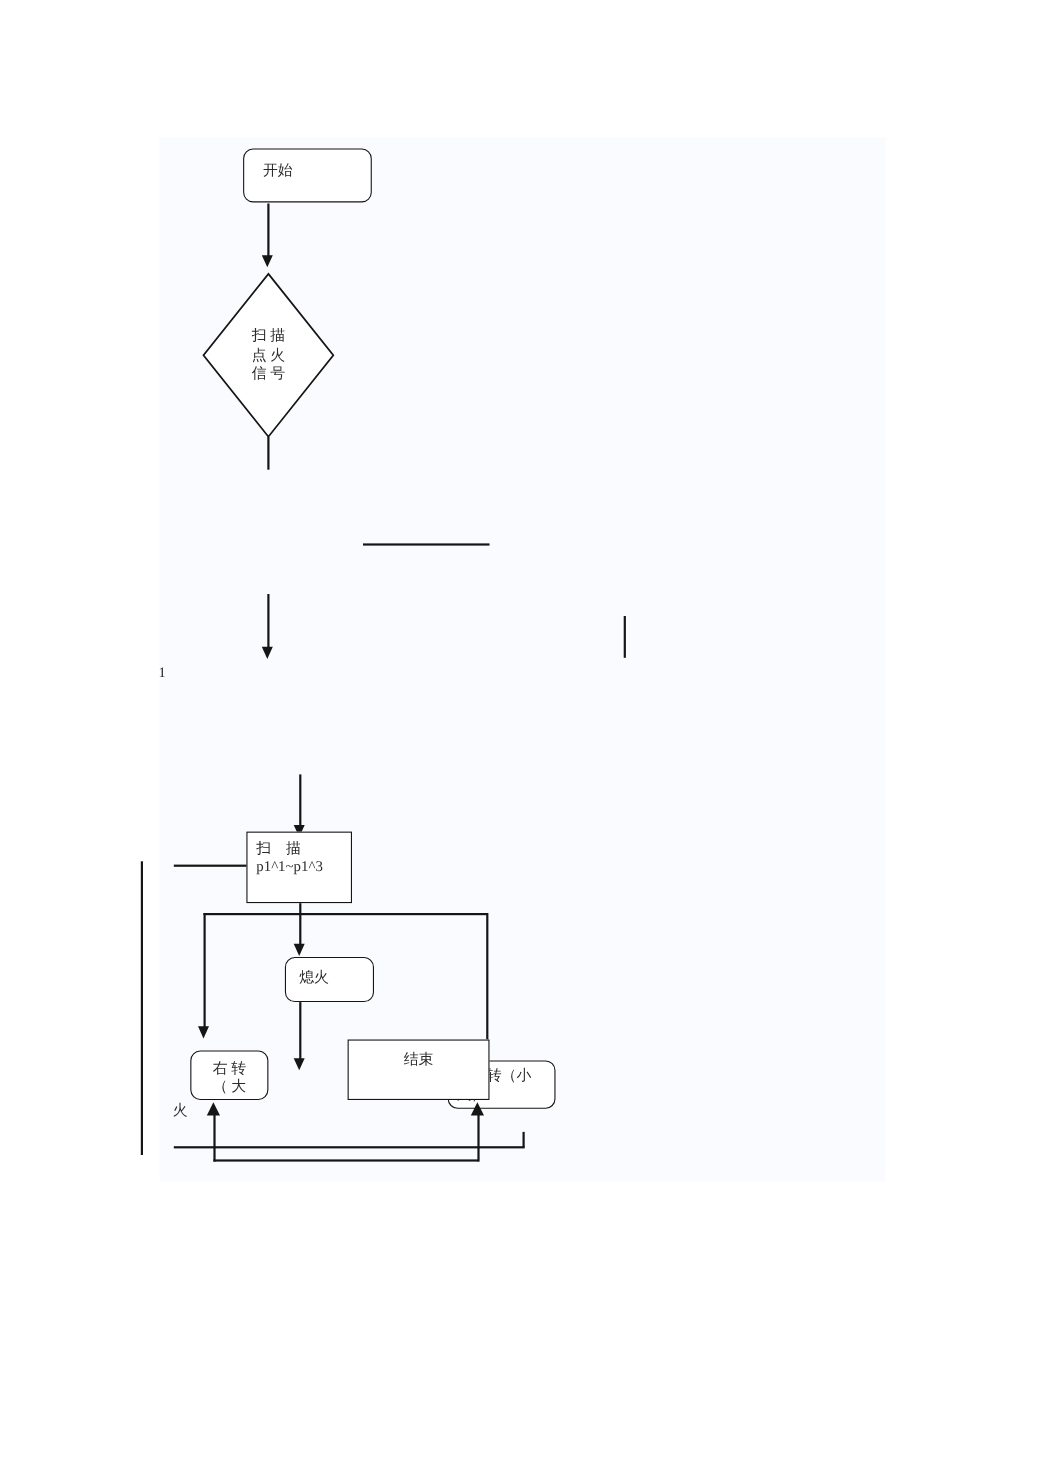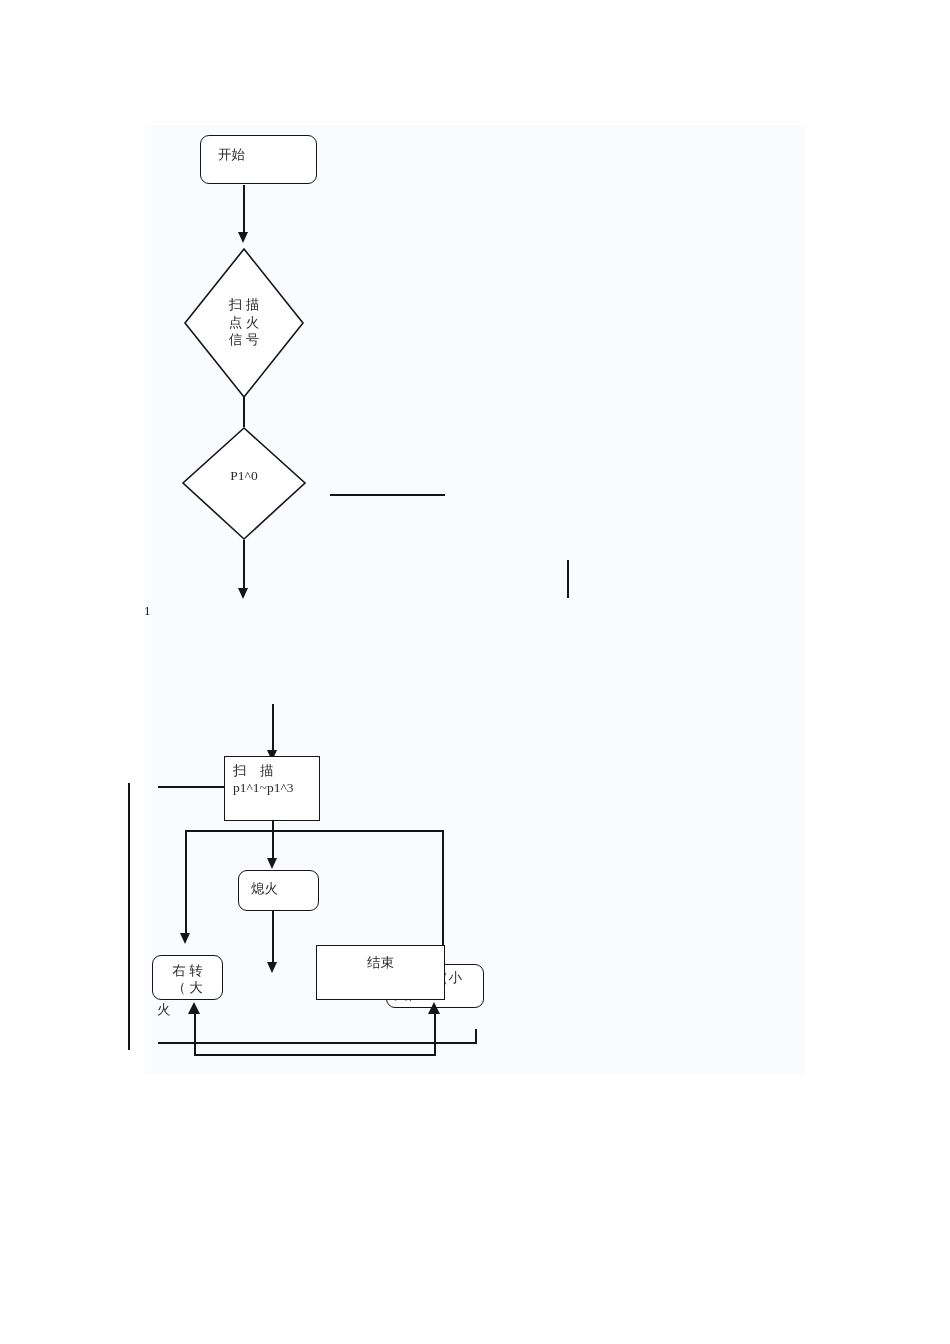--- a/index.html
+++ b/index.html
@@ -42,21 +42,21 @@
     display: block;
     z-index: 5;
   }
   .node .lbl {
     display: block;
     position: absolute;
     left: 0;
     right: 0;
     white-space: pre-wrap;
   }
-  .rounded { border-radius: 9px; }
+  .rounded { border-radius: 9px; margin-left: 21px; }
   .rect { border-radius: 0; }
   .diamond-wrap {
     position: absolute;
     z-index: 5;
   }
   .diamond-wrap svg { display: block; overflow: visible; }
   .diamond-label {
     position: absolute;
     left: 0; right: 0;
     text-align: center;
@@ -130,26 +130,20 @@
     <svg width="120" height="150" viewBox="0 0 120 150">
       <polygon points="60,1 119,75 60,149 1,75" fill="#ffffff" stroke="#151515" stroke-width="1.6"></polygon>
     </svg>
     <div class="diamond-label" style="top:48px;">扫 描
 点 火
 信 号</div>
   </div>
 
   <div class="line vline" style="left:243px; top:397px; height:30px;"></div>
 
-  <div class="diamond-wrap" style="left:182px; top:427px; width:124px; height:113px;">
-    <svg width="124" height="113" viewBox="0 0 124 113">
-      <polygon points="62,1 123,56 62,112 1,56" fill="#ffffff" stroke="#151515" stroke-width="1.6"></polygon>
-    </svg>
-    <div class="diamond-label" style="top:40px;">P1^0</div>
-  </div>
 
   <div class="line hline" style="left:330px; top:494px; width:115px;"></div>
 
   <div class="line vline" style="left:567px; top:560px; height:38px;"></div>
 
   <div class="line vline" style="left:243px; top:540px; height:53px;"></div>
   <div class="arrowhead-down" style="left:238px; top:588px;"></div>
 
   <div class="free-text" style="left:144px; top:603px;">1</div>
 

